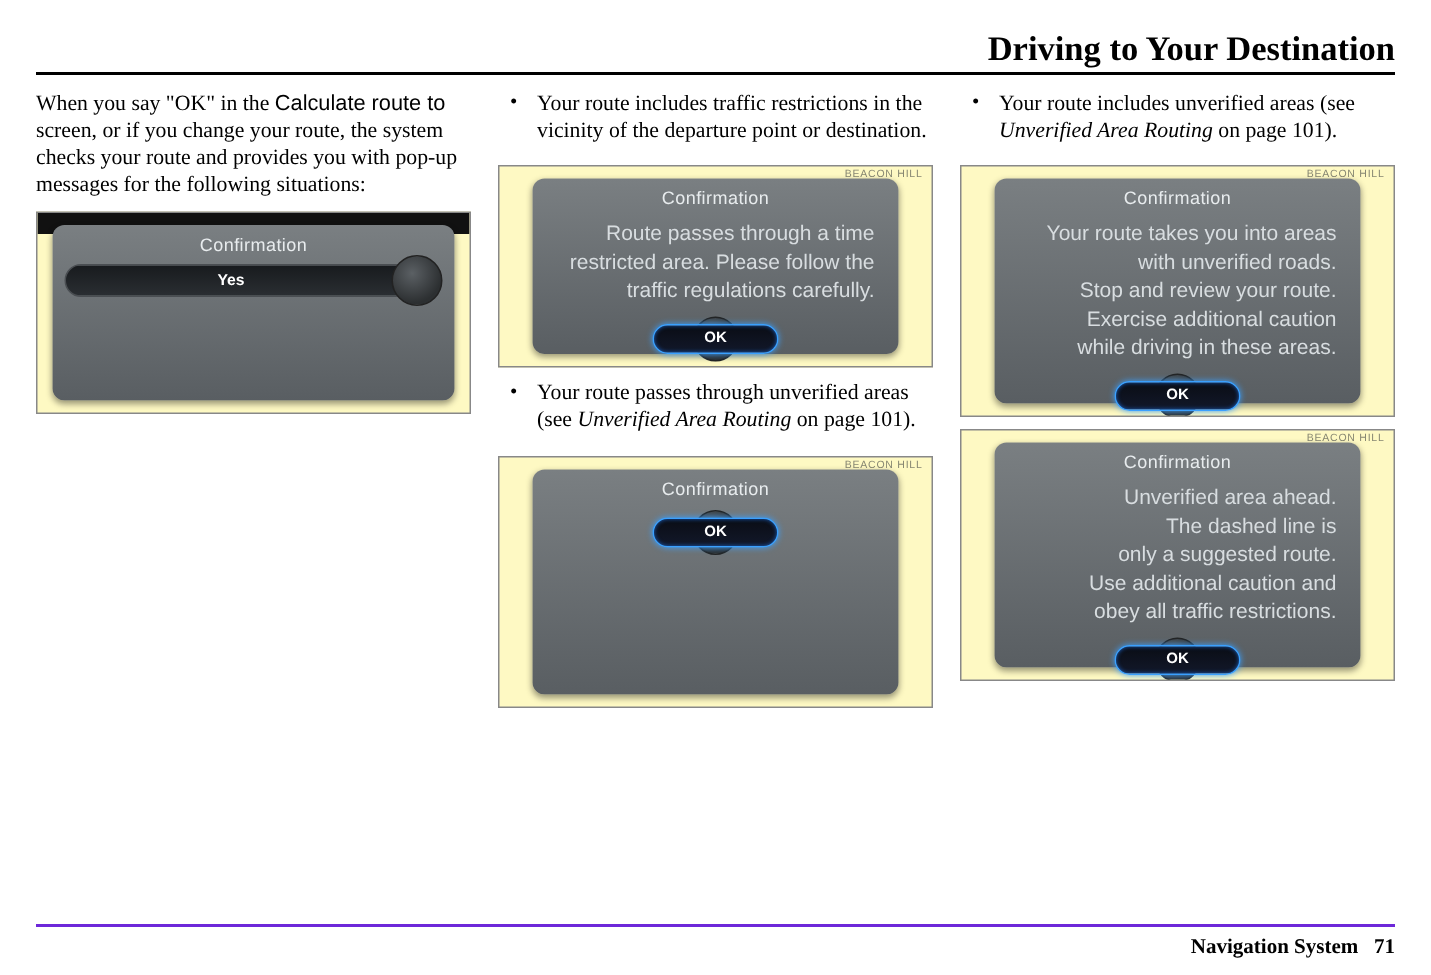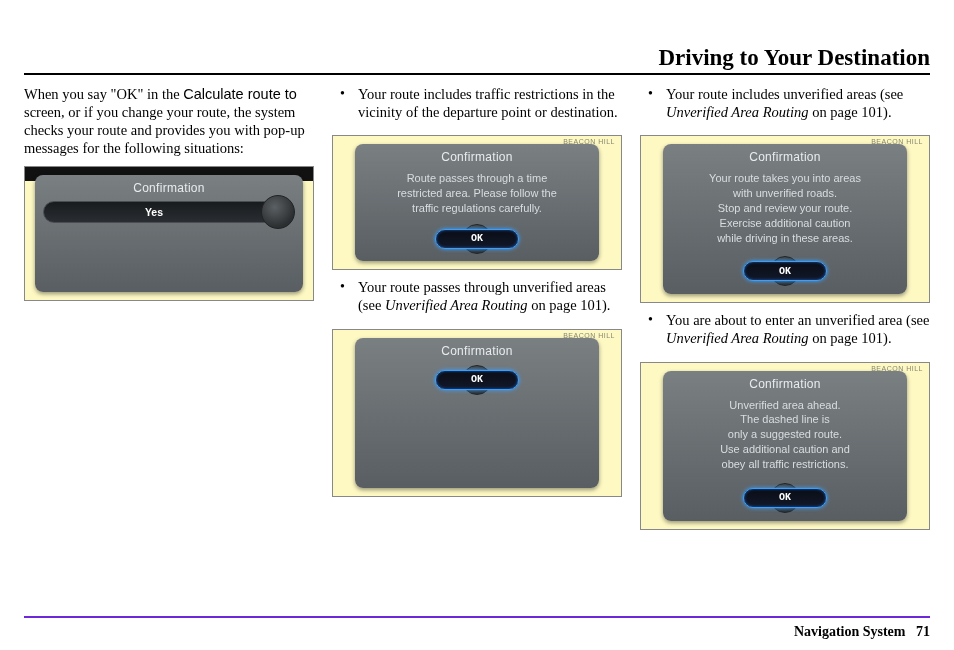--- a/index.html
+++ b/index.html
@@ -3,21 +3,20 @@
 <meta charset="utf-8">
 <style>
   * { box-sizing: border-box; margin: 0; padding: 0; }
   body {
     width: 954px; height: 650px; background: #fff;
     font-family: "Times New Roman", Times, serif;
     color: #000; position: relative;
   }
   .page {
     padding: 20px 24px 18px 24px;
-    margin-top: 25px;
   }
   .header-row {
     border-bottom: 2px solid #000;
     padding-bottom: 2px;
     margin-bottom: 10px;
   }
   .header-title {
     text-align: right;
     font-size: 23px; font-weight: bold;
     font-family: "Times New Roman", serif;
@@ -71,27 +70,27 @@
     display: flex; flex-direction: column;
     color: #e6eaec;
     font-family: Arial, Helvetica, sans-serif;
   }
   .dialog.yesno { left: 10px; right: 10px; }
   .dlg-title {
     text-align: center; font-size: 12px; padding: 6px 0 3px 0;
     color: #e8ecee; letter-spacing: .3px;
   }
   .dlg-body {
-    flex: 1; font-size: 11px; line-height: 1.35;
-    padding: 4px 16px; text-align: center;
+    flex: 1; font-size: 14px; line-height: 1.35;
+    padding: 4px 16px; text-align: right;
     color: #d8dde0; white-space: pre-line;
   }
   .dlg-foot {
     display: flex; justify-content: center; align-items: center;
-    padding: 4px 0 8px 0; gap: 0; font-family: Liberation Mono, monospace;
+    padding: 4px 0 8px 0; gap: 0;
   }
   .knob {
     width: 30px; height: 30px; border-radius: 50%;
     background: radial-gradient(circle at 40% 35%, #5b6064, #2c2f31 70%);
     border: 1px solid #222;
   }
   .ok-btn {
     position: relative;
     display: flex; align-items: center; gap: 0;
   }
@@ -226,25 +225,20 @@
 Exercise additional caution
 while driving in these areas.</div>
           <div class="dlg-foot">
             <div class="ok-btn">
               <div class="knob"></div>
               <div class="ok-pill">OK</div>
             </div>
           </div>
         </div>
       </div>
-      <ul class="bullets">
-        <li>
-          <span>You are about to enter an unverified area (see </span><em>Unverified Area Routing</em><span> on page 101).</span>
-        </li>
-      </ul>
       <div class="shot shot-tall">
         <span class="shot-label">BEACON HILL</span>
         <div class="dialog">
           <div class="dlg-title">Confirmation</div>
           <div class="dlg-body">Unverified area ahead.
 The dashed line is
 only a suggested route.
 Use additional caution and
 obey all traffic restrictions.</div>
           <div class="dlg-foot">

